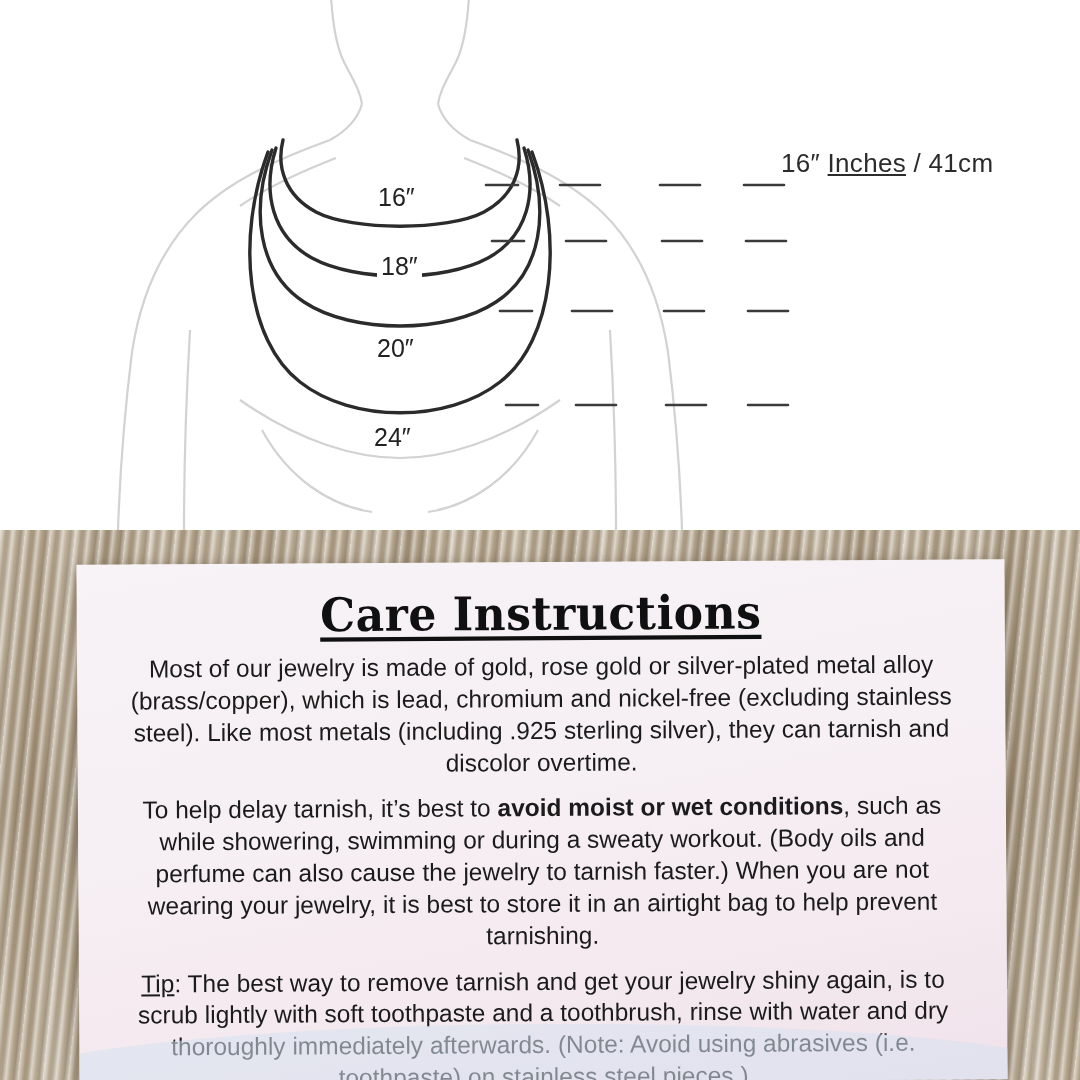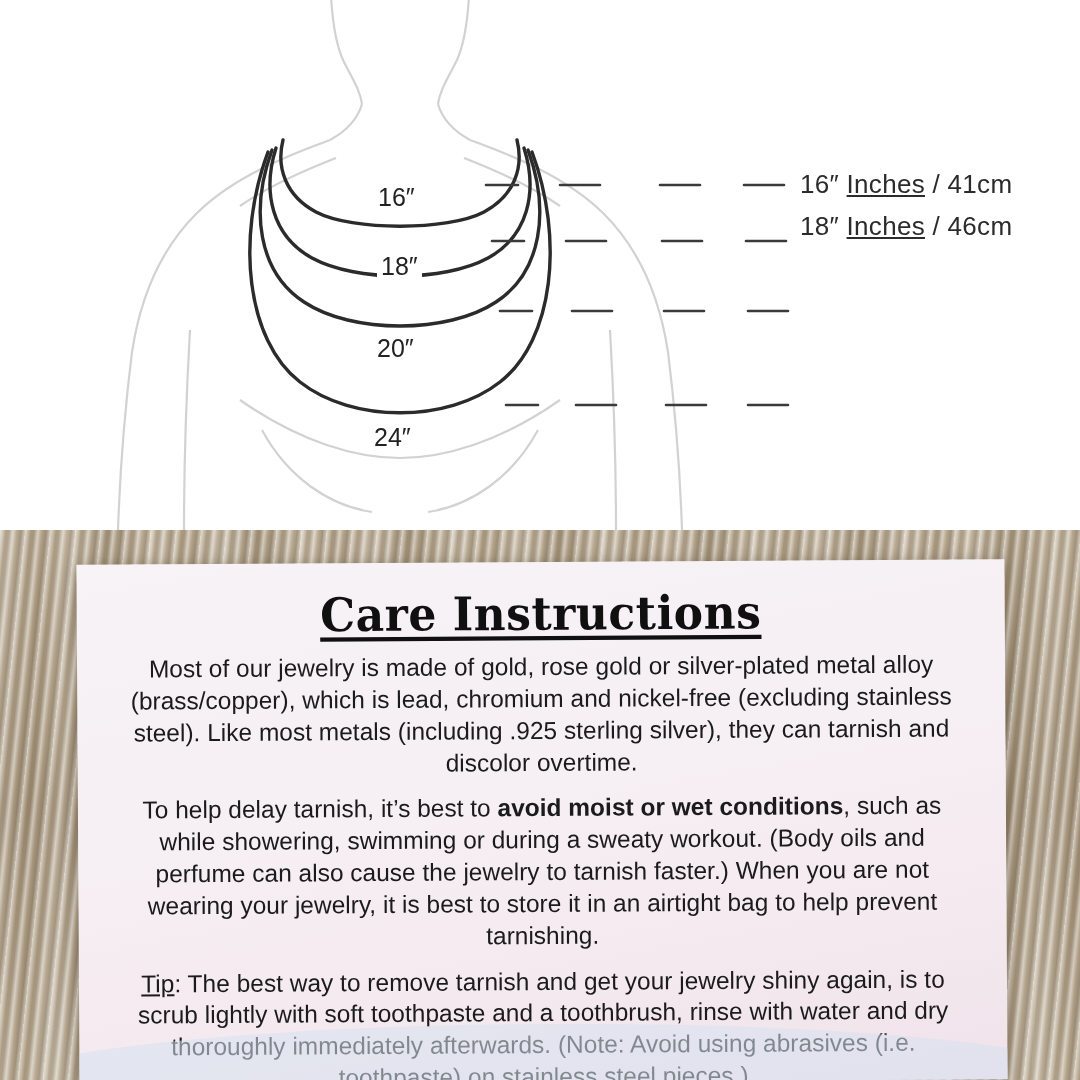--- a/index.html
+++ b/index.html
@@ -197,33 +197,27 @@
       <line x1="666" y1="405" x2="706" y2="405"></line>
       <line x1="748" y1="405" x2="788" y2="405"></line>
     </g>
   </svg>
 
   <div class="curve-label" style="left:374px; top:182px;">16″</div>
   <div class="curve-label" style="left:377px; top:251px;">18″</div>
   <div class="curve-label" style="left:373px; top:333px;">20″</div>
   <div class="curve-label" style="left:370px; top:422px;">24″</div>
 
-  <div class="len-label" style="left:800px; top:148px;margin-top:21px;">
+  <div class="len-label" style="left:781px; top:148px;">
     <span>16″</span>
     <span class="u">Inches</span>
     <span>/</span>
     <span>41cm</span>
   </div>
 
-  <div class="len-label" style="left:800px; top:211px;">
-    <span>18″</span>
-    <span class="u">Inches</span>
-    <span>/</span>
-    <span>46cm</span>
-  </div>
 
 
 </div>
 
 <div id="bottom-panel">
   <div id="wood"></div>
 
   <div id="card">
     <div id="card-inner">
       <div id="care-title">Care Instructions</div>

